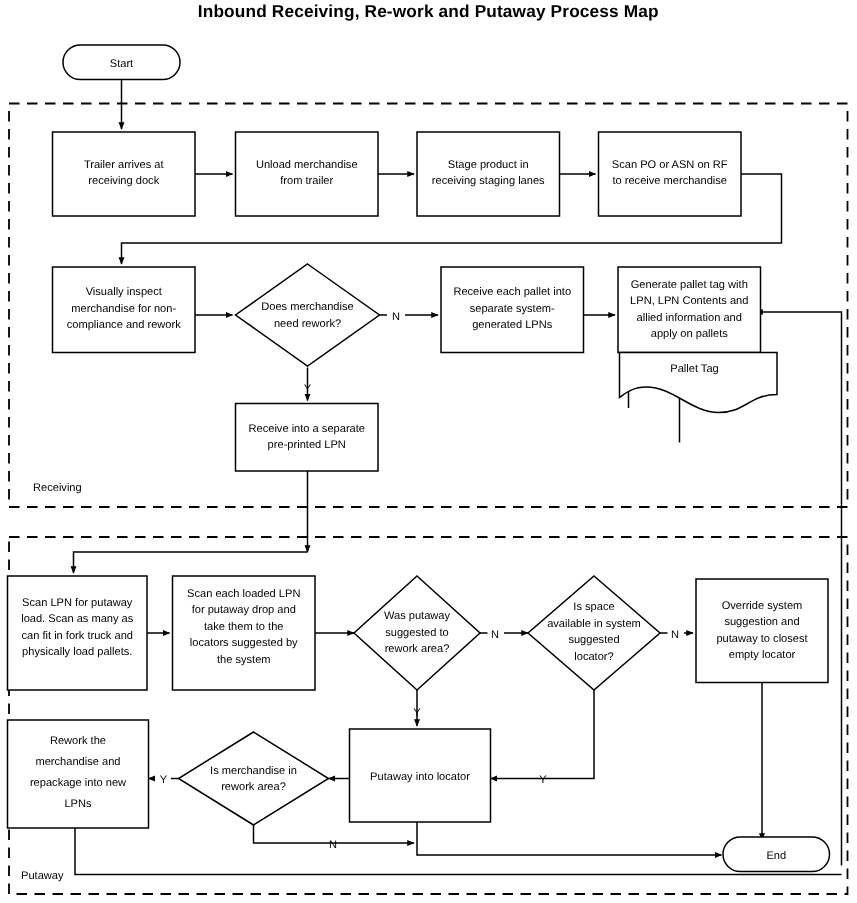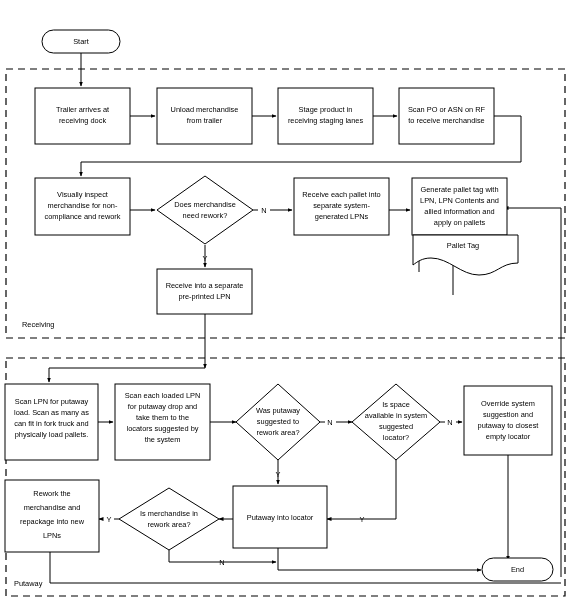--- a/index.html
+++ b/index.html
@@ -86,20 +86,21 @@
     font-size: 7.4px;
     fill: #000000;
     text-anchor: middle;
   }
 </style>
 </head>
 <body>
 
 <div id="page">
 
+  <div id="title">Inbound Receiving, Re-work and Putaway Process Map</div>
 
   <svg class="flow" width="571" height="602" viewBox="0 0 571 602">
 
     <defs>
       <marker id="arrow" viewBox="0 0 10 10" refX="9" refY="5" markerWidth="5" markerHeight="5" orient="auto-start-reverse">
         <path d="M 0 1 L 10 5 L 0 9 z" fill="#000000"></path>
       </marker>
     </defs>
 
     <rect class="lane" x="6" y="69" width="559" height="269"></rect>

